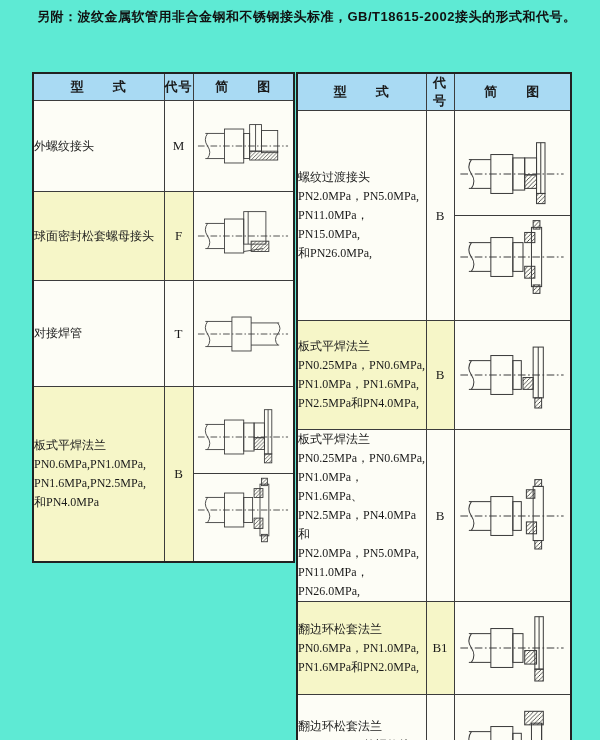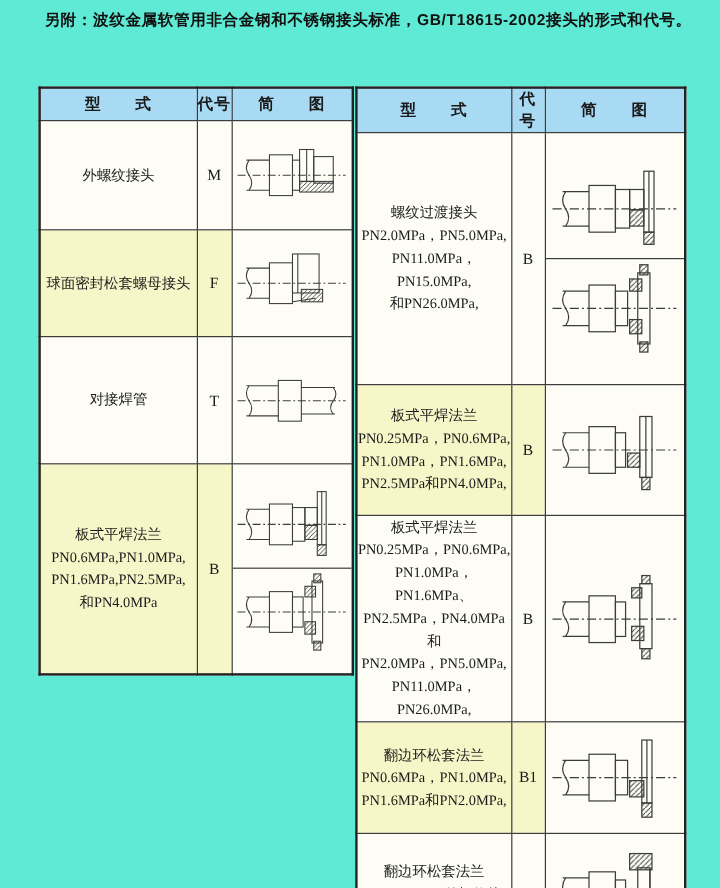--- a/index.html
+++ b/index.html
@@ -4,21 +4,21 @@
 <style>
   html,body{margin:0;padding:0;background:#ffffff;}
   .page{position:relative;width:600px;height:740px;background:#5eead4;overflow:hidden;
         font-family:"Liberation Serif","DejaVu Serif",serif;color:#1a1a1a;}
   .doc-title{position:absolute;left:37px;top:8px;font-family:"Liberation Sans","DejaVu Sans",sans-serif;
         font-weight:700;font-size:13px;letter-spacing:0.5px;color:#111;}
   table.tbl{position:absolute;top:38px;border-collapse:collapse;table-layout:fixed;
         border:2px solid #222;background:var(--row-bg);margin-top:34px;}
   .tbl-left{left:32px;width:261px;}
   .tbl-right{left:296px;width:274px;}
-  .tbl th,.tbl td{border:1px solid #3c3c3c;padding:0;vertical-align:middle;text-align:center;}
+  .tbl th,.tbl td{border:1px solid #3c3c3c;padding:0;vertical-align:middle;}
   .tbl th{height:26px;background:var(--header-bg);font-size:13px;font-weight:700;
         text-align:center;letter-spacing:1px;}
   .c-type{padding:4px 4px 4px 8px;font-size:12px;line-height:19px;text-align:left;}
   .c-code{text-align:center;font-size:13px;}
   .c-diag{text-align:center;background:var(--row-bg);}
   tr.hl .c-type, tr.hl .c-code{background:var(--hl-bg);}
   tr:not(.hl) .c-type, tr:not(.hl) .c-code{background:var(--row-bg);}
   .diag-stack{display:flex;flex-direction:column;height:100%;}
   .diag-stack .half{flex:1;display:flex;align-items:center;justify-content:center;}
   .diag-stack .half:first-child{border-bottom:1px solid #3c3c3c;}

